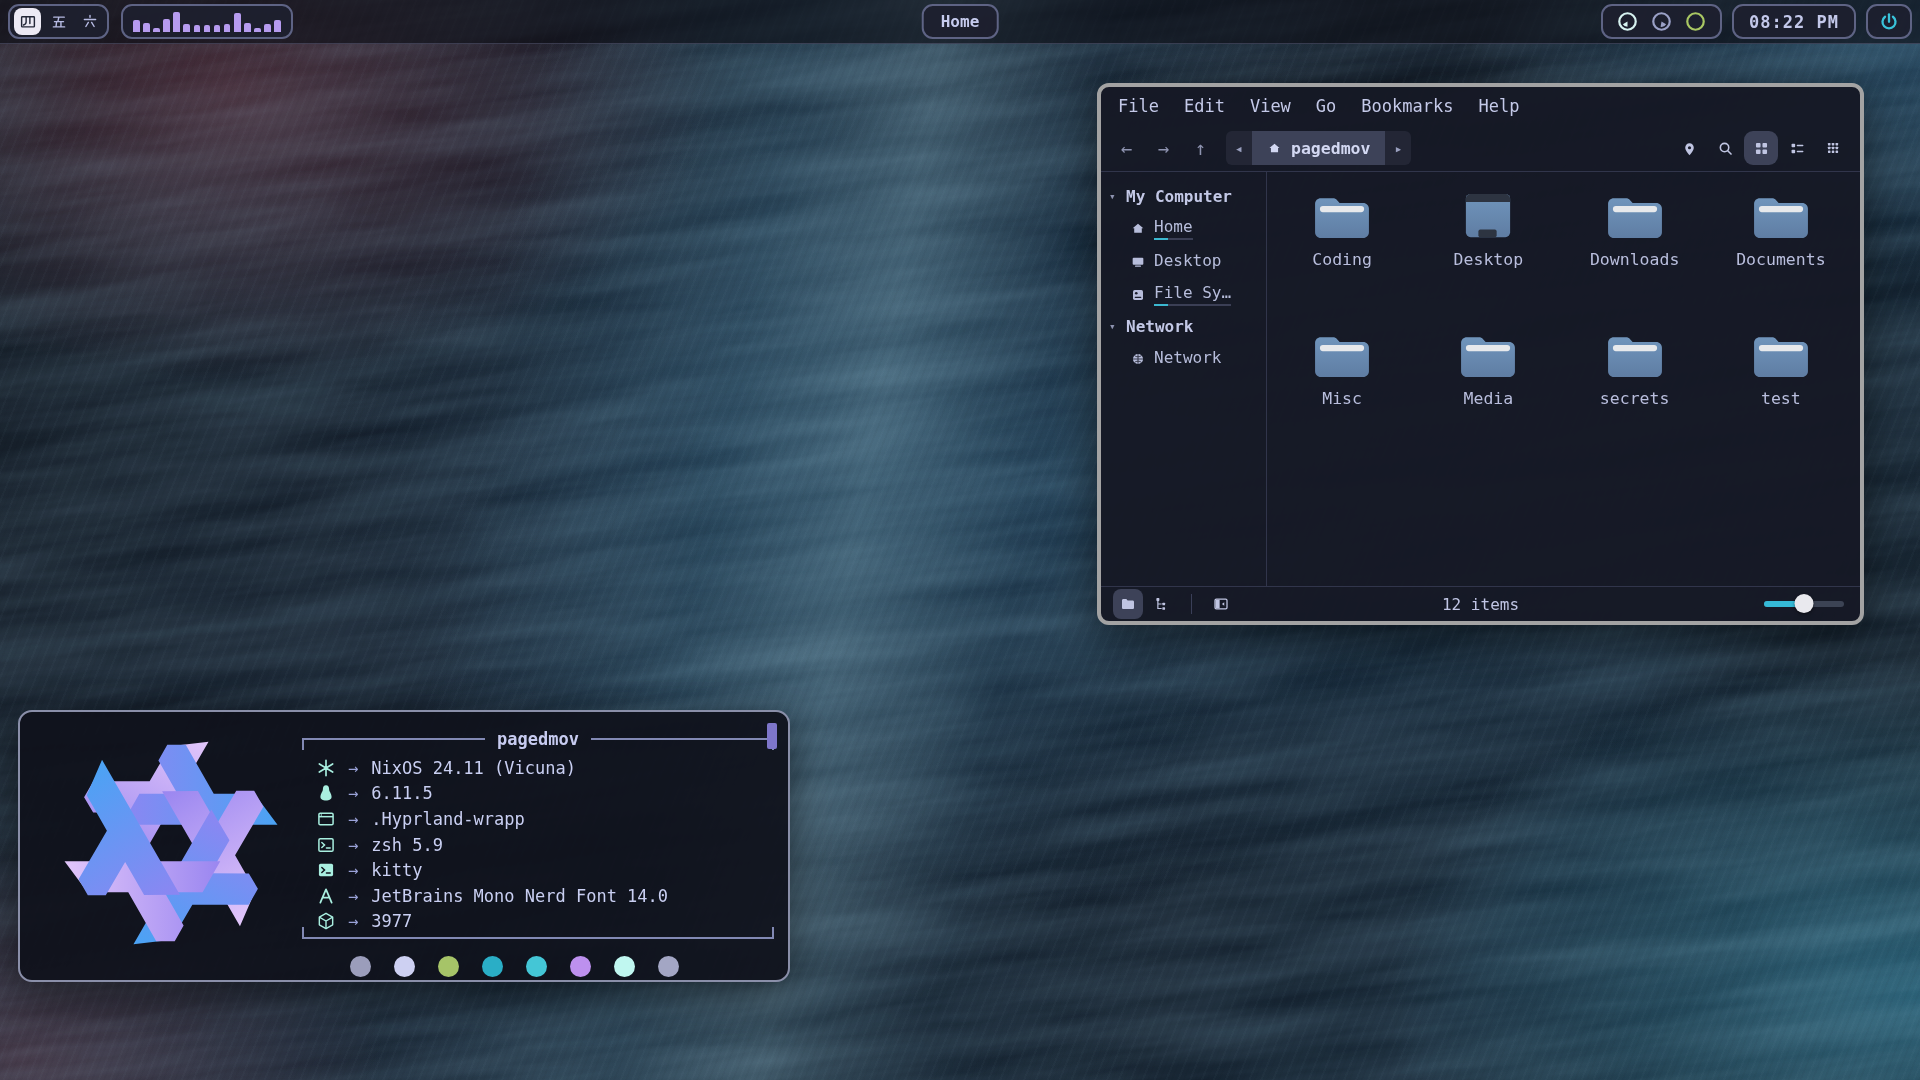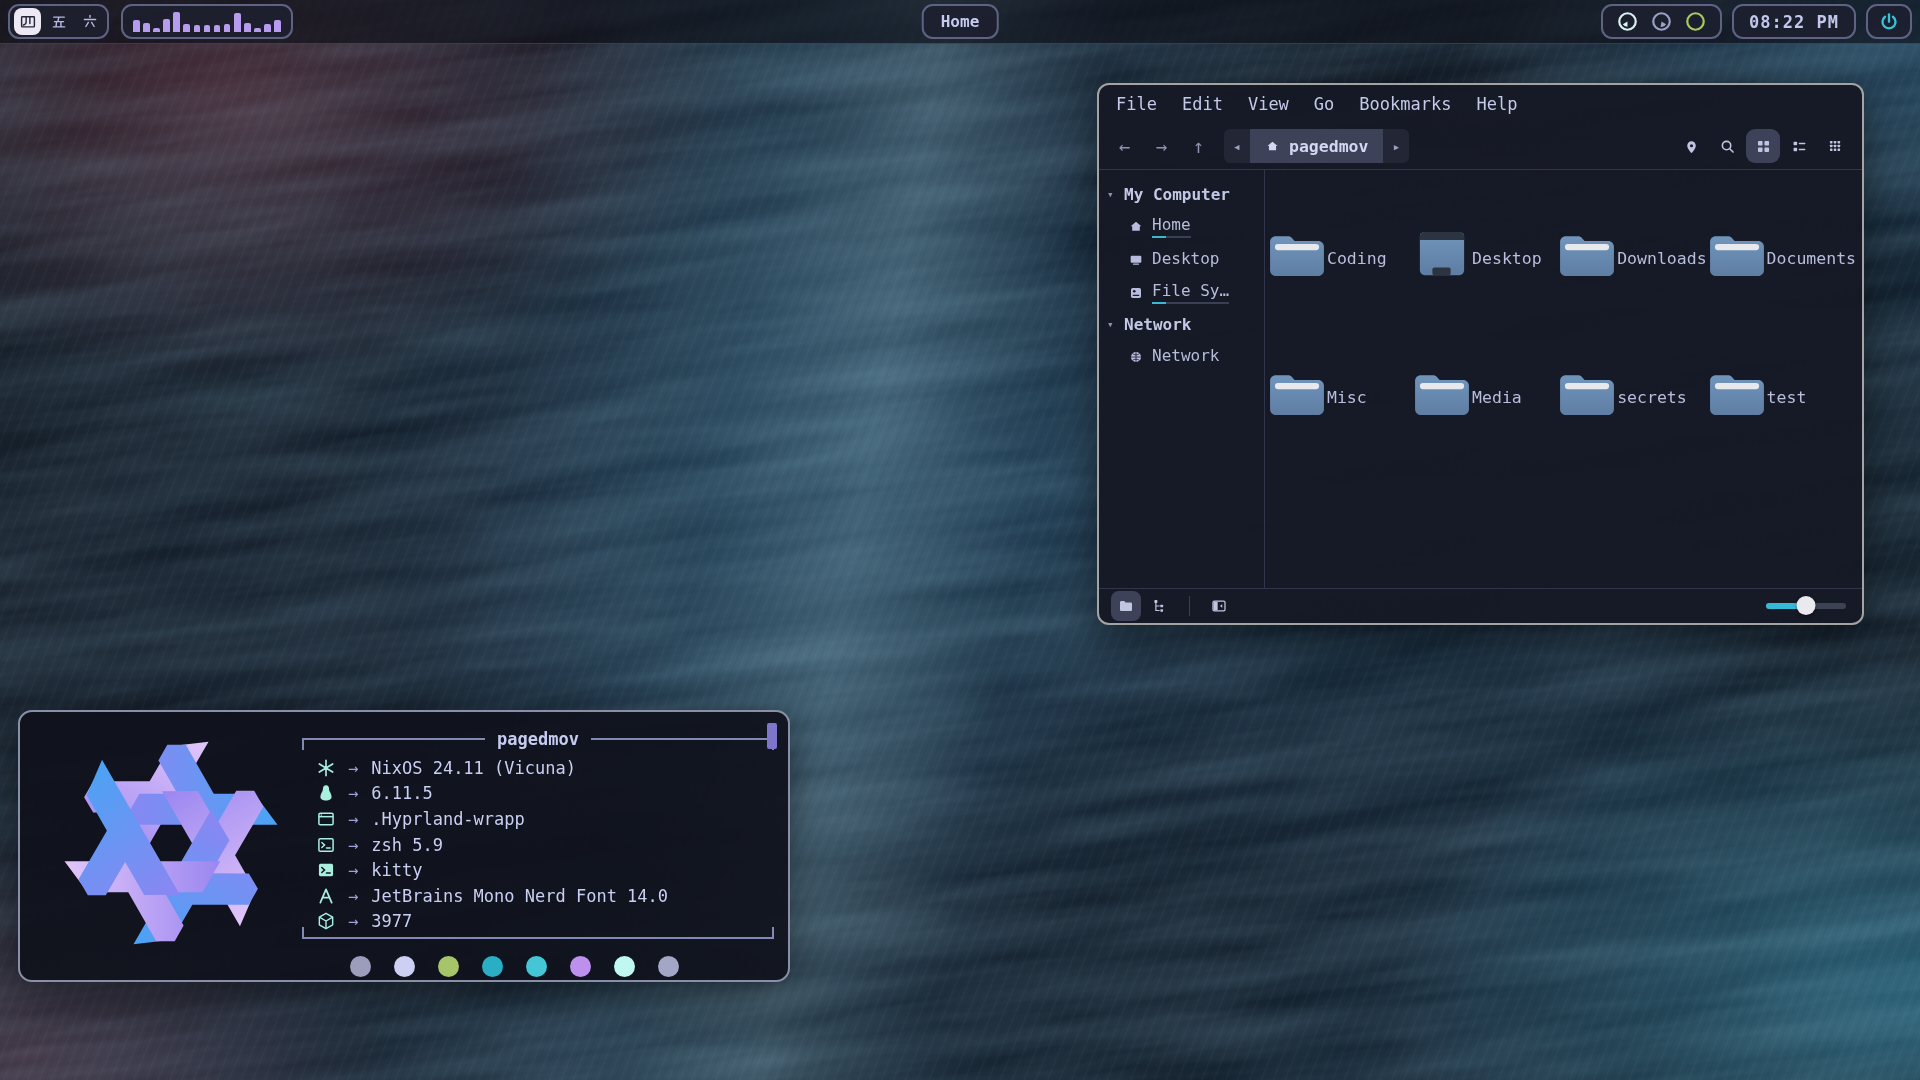--- a/index.html
+++ b/index.html
@@ -40,21 +40,21 @@
   .bar-center{position:absolute;left:50%;top:4px;transform:translateX(-50%);}
   .title-pill{padding:0 17px;color:#c6cbee;font-weight:bold;font-size:16px;}
   .bar-right{margin-left:auto;display:flex;align-items:center;gap:10px;border-radius:6px;}
   .rings-pill{padding:0 13px;gap:11px;}
   .ring{width:23px;height:23px;}
   .clock-pill{padding:0 15px;color:#c3c8ea;font-size:17px;font-weight:bold;letter-spacing:1px;}
   .power-pill{width:46px;justify-content:center;}
   .power-pill svg{width:22px;height:22px;}
 
   
-  .fm{position:absolute;left:1097px;top:83px;width:767px;height:542px;border:2px solid #a3a3a3;
+  .fm{position:absolute;left:1097px;top:83px;width:767px;height:542px;border:4px solid #a3a3a3;
     border-radius:12px;background:rgba(22,25,37,0.97);box-shadow:0 12px 44px rgba(0,0,0,0.5);
     display:flex;flex-direction:column;overflow:hidden;color:#c4c9e8;}
   .fm-menubar{height:38px;flex:none;display:flex;align-items:center;gap:25px;padding:0 17px;font-size:17px;}
   .fm-menu-item{color:#c4c9e8;}
   .fm-toolbar{height:46px;flex:none;display:flex;align-items:center;padding:0 10px;}
   .nav-btn{width:31px;height:31px;display:flex;align-items:center;justify-content:center;
     color:#8e93b0;font-size:19px;}
   .pathbar{margin-left:10px;height:34px;background:rgba(38,41,56,0.85);border-radius:6px;
     display:flex;align-items:stretch;overflow:hidden;}
   .path-chevron{width:26px;display:flex;align-items:center;justify-content:center;color:#9aa0bf;font-size:13px;}
@@ -68,21 +68,21 @@
   .fm-body{flex:1;display:flex;min-height:0;border-top:1px solid #31354b;border-bottom:1px solid #31354b;}
   .fm-sidebar{width:166px;flex:none;padding:9px 0 0 8px;font-size:16px;color:#b7bddb;border-right:1px solid #31354b;}
   .side-header{height:31px;display:flex;align-items:center;gap:7px;color:#c3c8e6;font-weight:bold;}
   .side-header .tri{color:#8e93b0;font-size:11px;width:10px;}
   .side-item{height:33px;display:flex;align-items:center;gap:8px;padding-left:21px;}
   .side-item svg{width:16px;height:16px;flex:none;}
   .side-label{position:relative;padding-bottom:2px;}
   .side-item.underlined .side-label{border-bottom:2px solid #3b3f55;}
   .side-item.underlined .side-label::before{content:"";position:absolute;left:0;bottom:-2px;width:14px;height:2px;background:#3bb7cf;}
   .fm-grid{flex:1;display:grid;grid-template-columns:repeat(4,1fr);grid-auto-rows:139px;padding:10px 6px 0 2px;}
-  .folder-cell{display:flex;flex-direction:row;align-items:center;justify-content:flex-start;padding-top:9px;}
+  .folder-cell{display:flex;flex-direction:column;align-items:center;justify-content:flex-start;padding-top:9px;}
   .folder-cell svg{width:60px;height:50px;}
   .folder-label{margin-top:9px;font-size:16.5px;color:#b9bedd;}
   .fm-status{height:34px;flex:none;display:flex;align-items:center;padding:0 12px;position:relative;}
   .st-btn{width:30px;height:30px;border-radius:8px;display:flex;align-items:center;justify-content:center;}
   .st-btn svg{width:18px;height:18px;}
   .st-btn.active{background:#3d4258;}
   .st-sep{width:1px;height:20px;background:#3a3f58;margin:0 10px;}
   .st-items{position:absolute;left:0;right:0;text-align:center;color:#c0c5e4;font-size:16px;pointer-events:none;}
   .zoom-slider{position:absolute;right:16px;top:14px;width:80px;height:6px;border-radius:3px;background:#3c4354;}
   .zoom-fill{position:absolute;left:0;top:0;height:6px;border-radius:3px;background:#35b9d6;}
@@ -461,20 +461,21 @@
         <button class="st-btn">
           <span style="width:18px;height:18px">
             <svg viewBox="0 0 24 24" width="100%" height="100%">
               <rect x="4" y="5.5" width="16" height="13" rx="1.8" fill="none" stroke="#c0c5e2" stroke-width="1.7"></rect>
               <rect x="4.8" y="6.3" width="5.4" height="11.4" fill="#c0c5e2"></rect>
               <path d="M16.3 9.6 13.2 12l3.1 2.4z" fill="#c0c5e2"></path>
             </svg>
           </span>
         </button>
       </div>
+    <div class="st-items">12 items</div>
     <div class="zoom-slider" id="zoomSlider">
         <div class="zoom-fill" style="width:50%;background:#35b9d6"></div>
         <div class="zoom-knob" style="left:50%"></div>
       </div>
   </footer>
 </section>
 
 <section class="term">
   <svg class="nix-logo" viewBox="70 49 361 361">
     <use href="#lam" fill="url(#gB)"></use>

